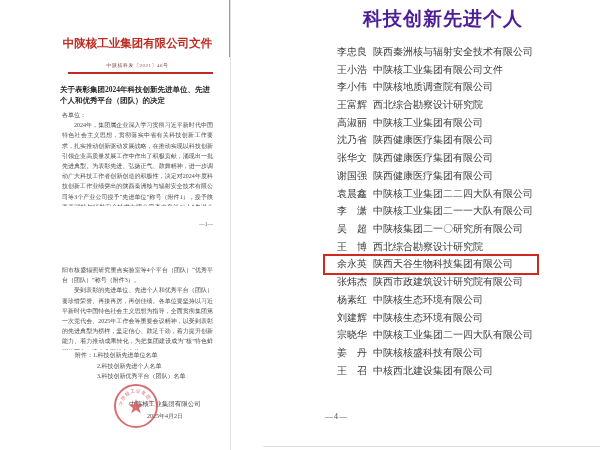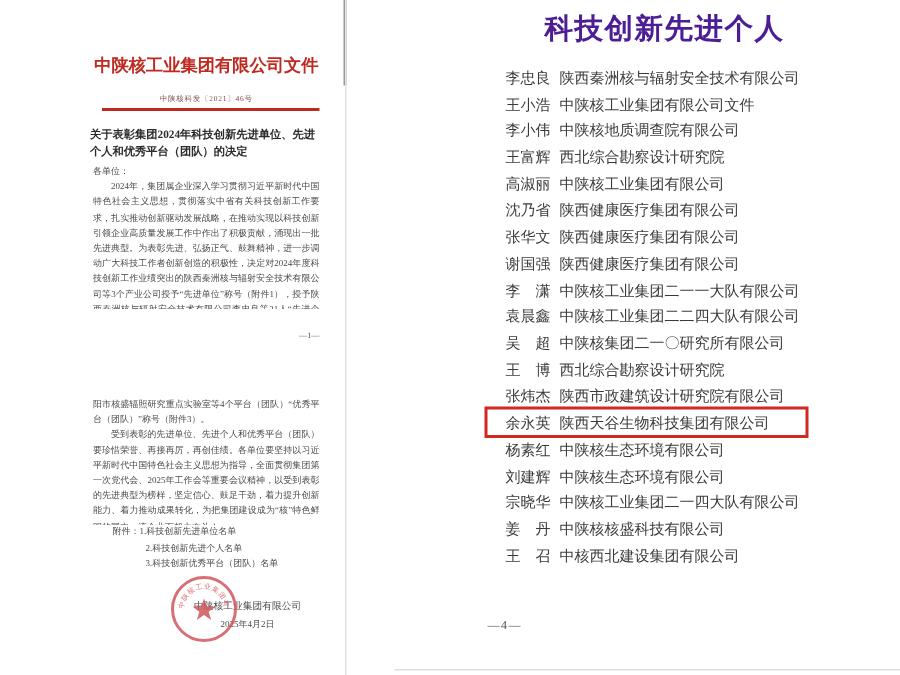--- a/index.html
+++ b/index.html
@@ -152,50 +152,50 @@
         <span class="name">张华文</span>
         <span class="company">陕西健康医疗集团有限公司</span>
       </div>
 
       <div class="row">
         <span class="name">谢国强</span>
         <span class="company">陕西健康医疗集团有限公司</span>
       </div>
 
       <div class="row">
+        <span class="name">袁晨鑫</span>
+        <span class="company">中陕核工业集团二二四大队有限公司</span>
+      </div>
+
+      <div class="row">
         <span class="name">李　潇</span>
         <span class="company">中陕核工业集团二一一大队有限公司</span>
       </div>
 
       <div class="row">
-        <span class="name">袁晨鑫</span>
-        <span class="company">中陕核工业集团二二四大队有限公司</span>
-      </div>
-
-      <div class="row">
         <span class="name">吴　超</span>
         <span class="company">中陕核集团二一〇研究所有限公司</span>
       </div>
 
       <div class="row">
         <span class="name">王　博</span>
         <span class="company">西北综合勘察设计研究院</span>
-      </div>
-
-      <div class="row">
-        <span class="name">张炜杰</span>
-        <span class="company">陕西市政建筑设计研究院有限公司</span>
       </div>
 
       <div class="row highlighted">
         <span class="name">余永英</span>
         <span class="company">陕西天谷生物科技集团有限公司</span>
       </div>
 
       <div class="row">
+        <span class="name">张炜杰</span>
+        <span class="company">陕西市政建筑设计研究院有限公司</span>
+      </div>
+
+      <div class="row">
         <span class="name">杨素红</span>
         <span class="company">中陕核生态环境有限公司</span>
       </div>
 
       <div class="row">
         <span class="name">刘建辉</span>
         <span class="company">中陕核生态环境有限公司</span>
       </div>
 
       <div class="row">

